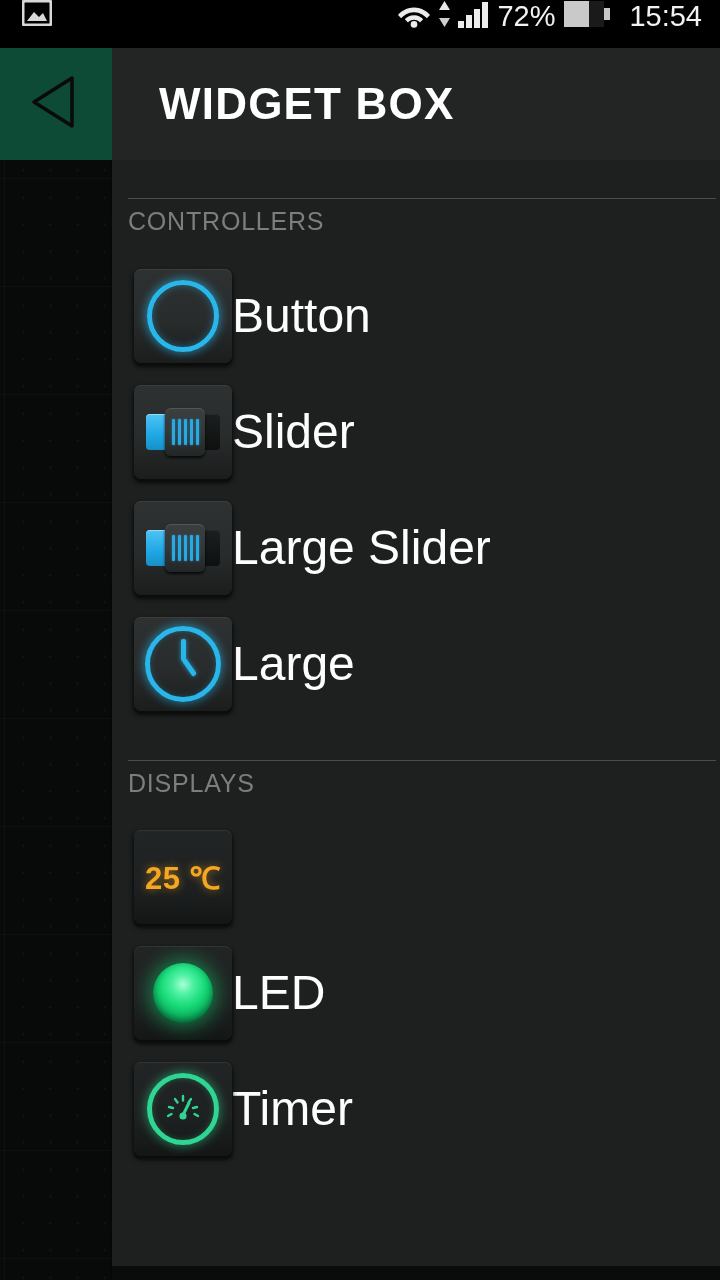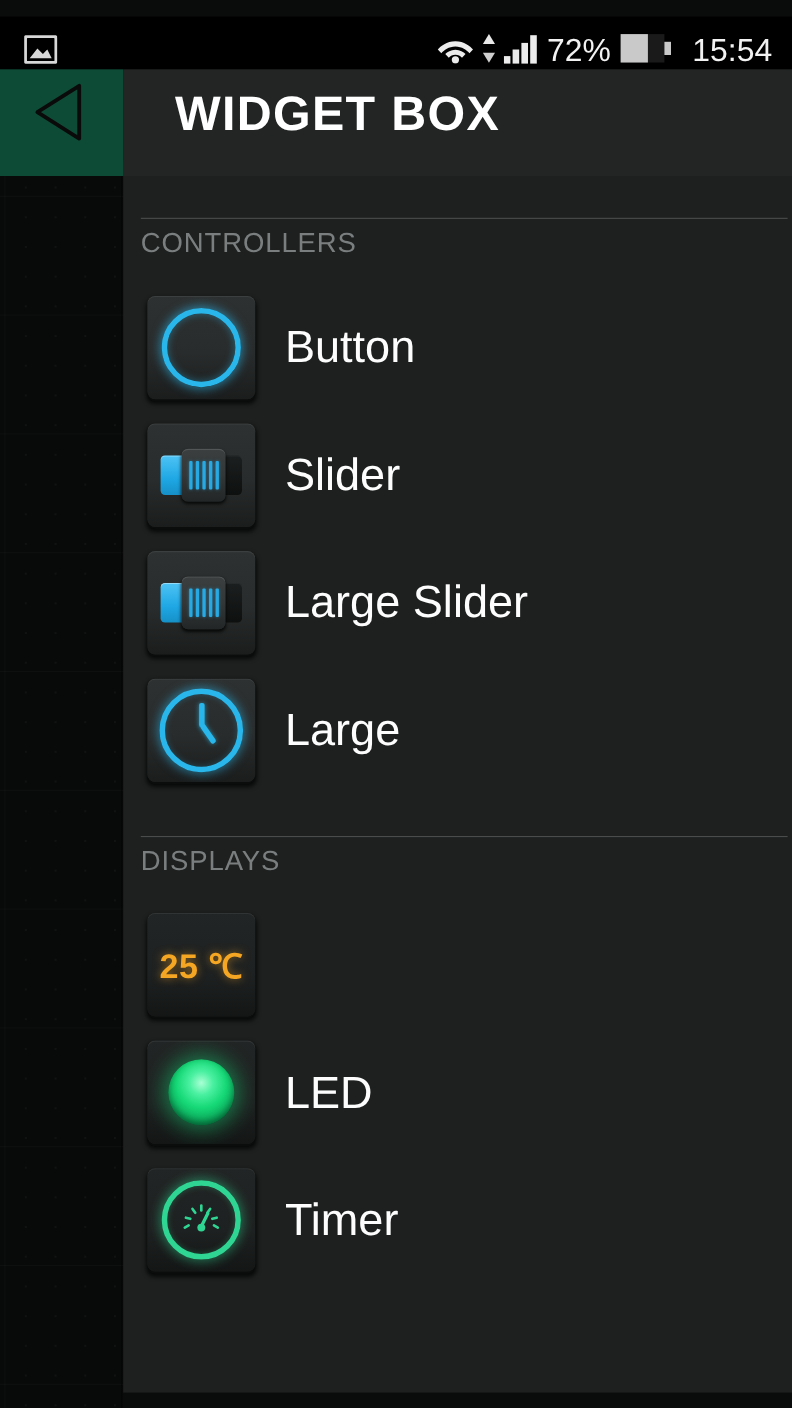--- a/index.html
+++ b/index.html
@@ -18,25 +18,25 @@
     position: relative;
     width: 720px;
     height: 1280px;
     background: #0a0c0b;
     overflow: hidden;
   }
 
   
   #statusbar {
     position: absolute;
-    left: 0; top: 15px;
+    left: 0; top: 0;
     width: 720px; height: 48px;
     background: #000;
     display: flex;
-    align-items: flex-end;
+    align-items: flex-start;
     z-index: 30;
   }
   .sb-left {
     display: flex; align-items: center;
     padding-left: 22px;
   }
   .sb-right {
     margin-left: auto;
     display: flex; align-items: center;
     padding-right: 18px;
@@ -138,22 +138,21 @@
   .rows { padding-top: 22px; }
   .row {
     display: flex;
     align-items: center;
     height: 116px;
     padding-left: 22px;
     cursor: pointer;
   }
   .row-label {
     color: #fdfdfd;
-    font-size: 41px;
-    margin-left: 27px;
+    font-size: 48px;
     line-height: 1;
     font-weight: normal;
     font-family: "Liberation Sans", sans-serif;
   }
 
   
   .tile {
     position: relative;
     width: 98px; height: 94px;
     border-radius: 7px;

